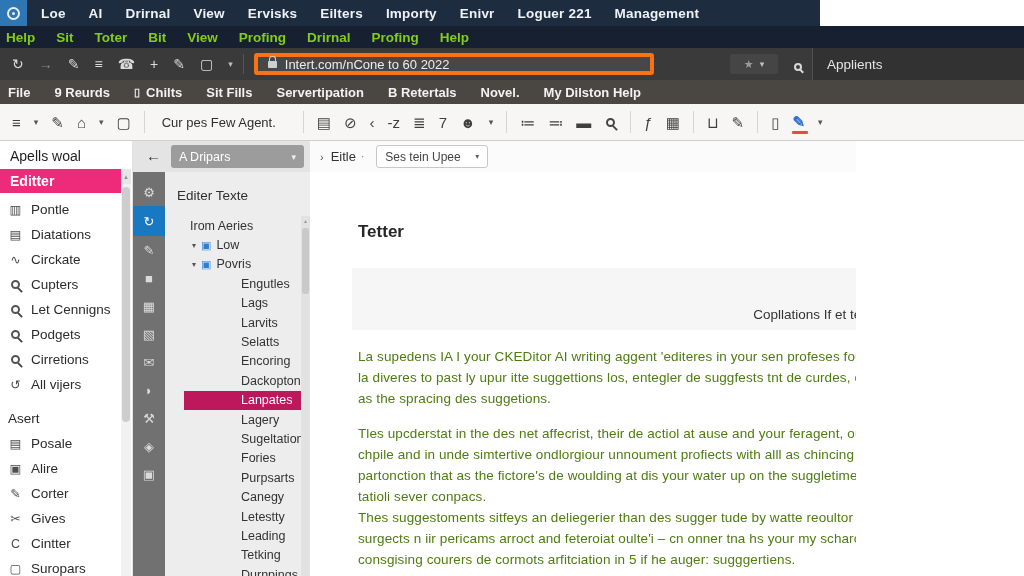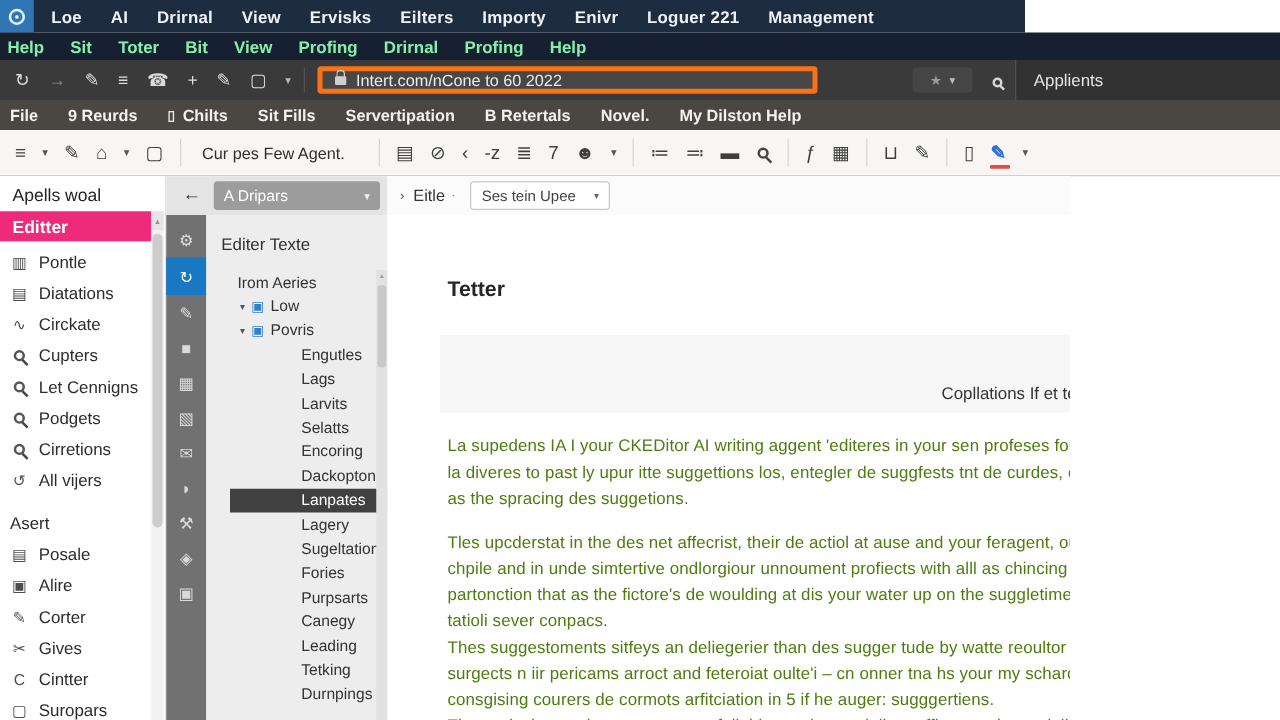--- a/index.html
+++ b/index.html
@@ -11,21 +11,21 @@
           display:flex; align-items:center; }
   .applogo { width:27px; height:26px; background:#2e76b4; display:flex; align-items:center; justify-content:center; }
   .applogo .ring { width:13px; height:13px; border:2px solid #e8eef5; border-radius:50%; position:relative; }
   .applogo .ring::after { content:""; position:absolute; left:3px; top:3px; width:3px; height:3px; background:#e8eef5; border-radius:50%; }
   .bar1 .menus { display:flex; gap:23px; margin-left:14px; }
   .bar1 .mi { color:#eef2f7; font-size:13.5px; font-weight:700; letter-spacing:.2px; cursor:default; }
 
   
   .bar2 { position:absolute; left:0; top:26px; width:1024px; height:22px; background:#162030;
           display:flex; align-items:center; gap:21px; padding-left:6px; }
-  .bar2 .mi { color:#86efac; font-size:13.5px; font-weight:700; }
+  .bar2 .mi { color:#84cc16; font-size:13.5px; font-weight:700; }
 
   
   .bar3 { position:absolute; left:0; top:48px; width:1024px; height:32px; background:#3a3a3a;
           display:flex; align-items:center; }
   .b3-icons { display:flex; align-items:center; gap:15px; padding:0 10px 0 12px; }
   .b3-ic { color:#dcdcdc; font-size:14px; line-height:1; }
   .b3-ic.dim { color:#8a8a8a; }
   .b3-ic.small { font-size:9px; color:#bbb; }
   .b3-div { width:1px; height:20px; background:#565656; margin-right:10px; }
   .urlfield { width:400px; height:22px; background:#474747; border:4px solid #f97316; border-radius:3px;
@@ -106,21 +106,21 @@
   .tree { position:absolute; left:165px; top:31px; bottom:0; width:145px; background:#ededed; }
   .tree-root { height:26px; margin-top:10px; display:flex; align-items:center; padding-left:12px;
                font-size:13.5px; color:#2f2f2f; }
   .tree-list { position:absolute; left:0; top:44px; right:0; bottom:0; overflow:hidden;margin-left:19px; }
   .trow { height:19.4px; display:flex; align-items:center; font-size:12.5px; color:#333; white-space:nowrap; }
   .trow.group { padding-left:6px; }
   .trow.parent { padding-left:8px; gap:5px; }
   .trow.parent .cv { font-size:8px; color:#555; }
   .trow.parent .di { color:#2f7fce; font-size:11px; }
   .trow.child { padding-left:57px; }
-  .trow.sel { background:#404040; color:#fff; }
+  .trow.sel { background:#be185d; color:#fff; }
   .tree-scroll { position:absolute; right:0; top:44px; bottom:0; width:9px; background:#e2e2e2; }
   .tree-scroll .arrow { text-align:center; color:#9a9a9a; font-size:6px; line-height:10px; }
   .tree-scroll .thumb { position:absolute; left:1px; top:12px; width:7px; height:66px; background:#c9c9c9; border-radius:3px; }
 
   
   .main { position:absolute; left:310px; top:31px; right:0; bottom:0; background:#fff; overflow:hidden; }
   .doc { position:absolute; left:48px; top:0; width:560px; }
   .doc-title { margin-top:50px; font-size:17px; font-weight:700; color:#262626; }
   .doc-block { margin-top:26px; margin-left:-6px; width:552px; height:62px; background:#f6f6f6;
                display:flex; align-items:flex-end; padding:0 0 8px 6px;justify-content:flex-end; }
@@ -362,20 +362,21 @@
       <div class="trow child">Larvits</div>
       <div class="trow child">Selatts</div>
       <div class="trow child">Encoring</div>
       <div class="trow child">Dackopton</div>
       <div class="trow child sel">Lanpates</div>
       <div class="trow child">Lagery</div>
       <div class="trow child">Sugeltation</div>
       <div class="trow child">Fories</div>
       <div class="trow child">Purpsarts</div>
       <div class="trow child">Canegy</div>
+      <div class="trow child">Letestty</div>
       <div class="trow child">Leading</div>
       <div class="trow child">Tetking</div>
       <div class="trow child">Durnpings</div>
     </div>
     <div class="tree-scroll">
       <div class="arrow">▴</div>
       <div class="thumb"></div>
     </div>
   </div>
 

